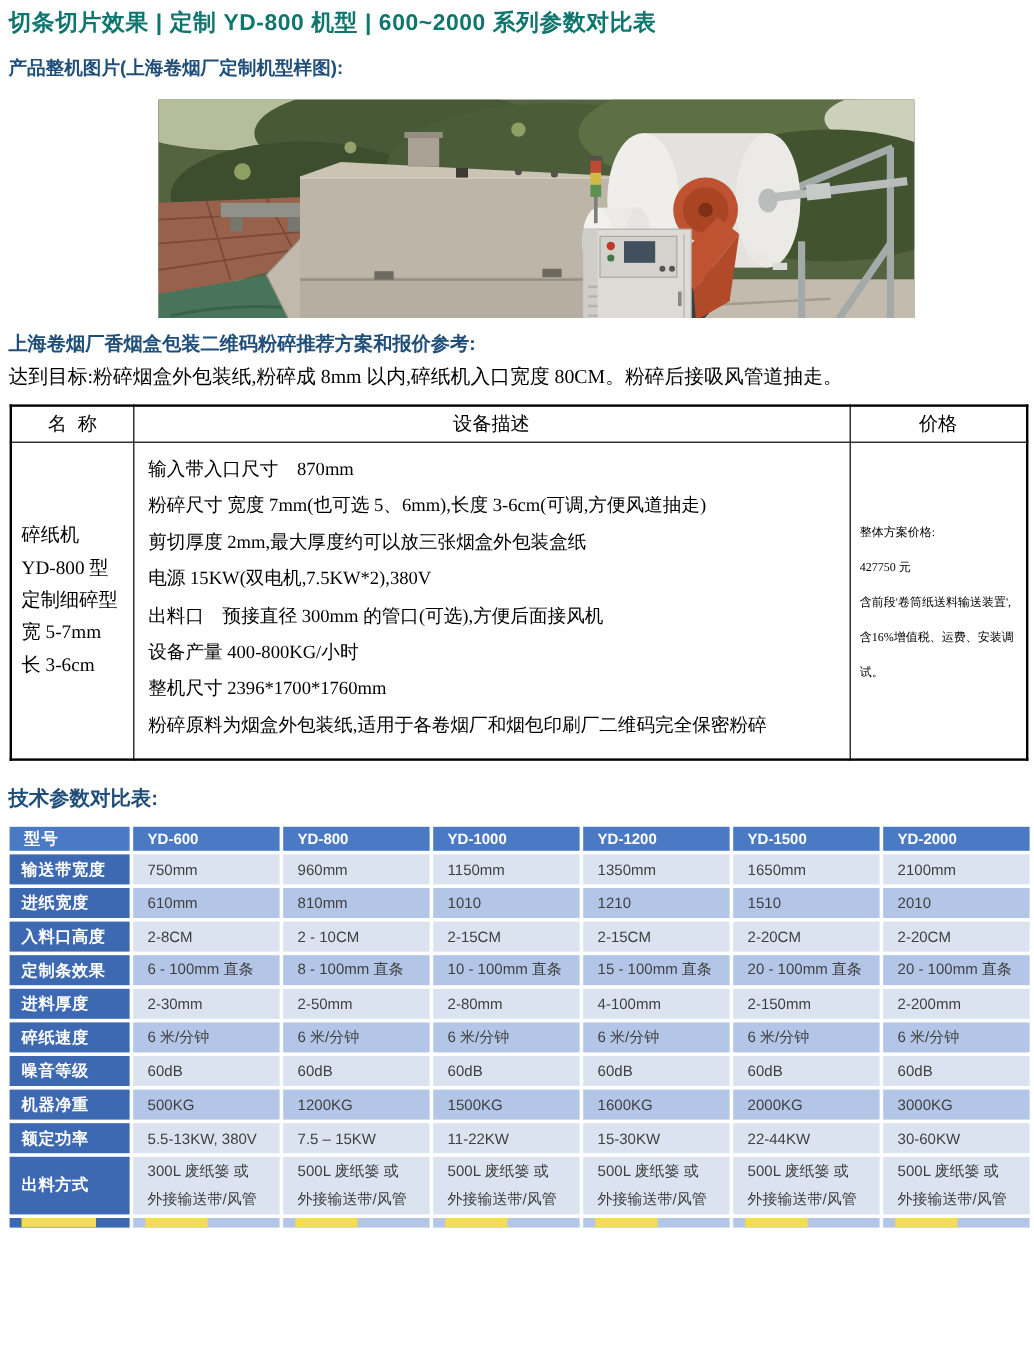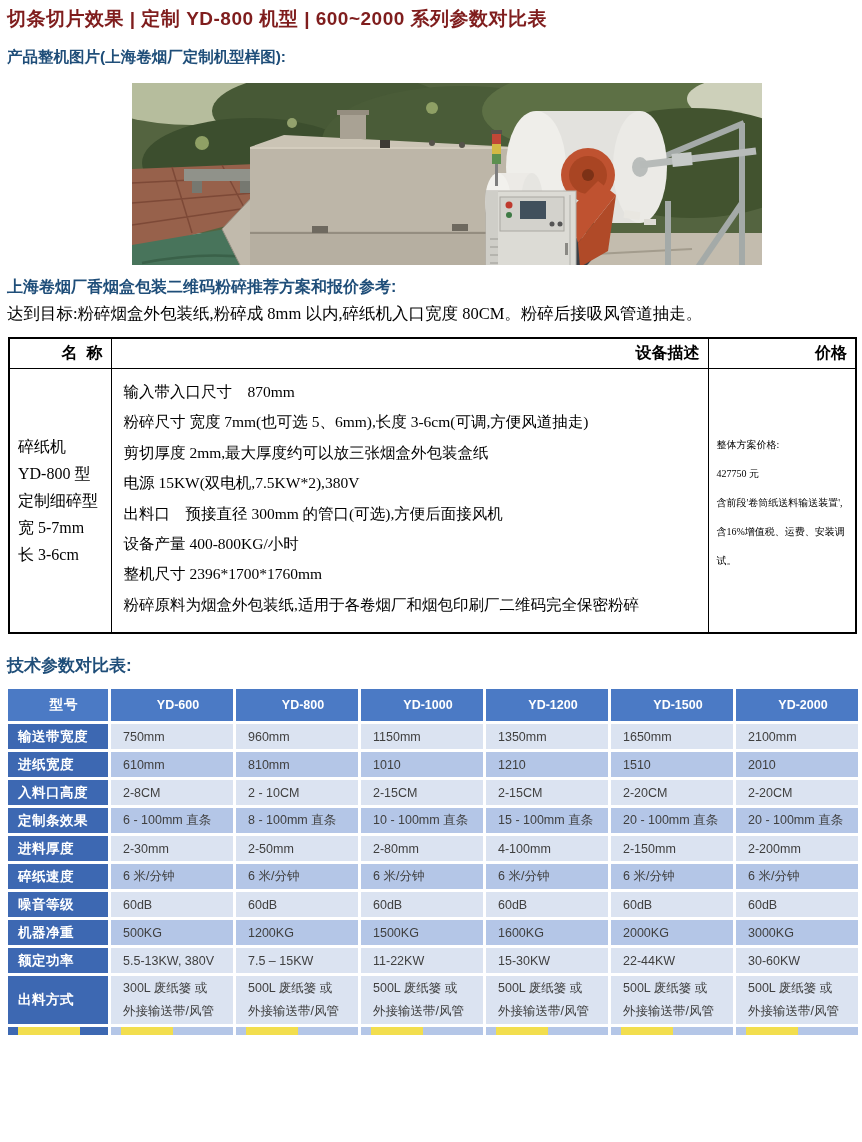--- a/index.html
+++ b/index.html
@@ -1,21 +1,21 @@
 <!DOCTYPE html>
 <html><head>
 <meta charset="utf-8">
 <style>
   html,body{margin:0;padding:0;}
   body{
     width:862px;height:1142px;overflow:hidden;background:#ffffff;
     font-family:"Liberation Sans",sans-serif;position:relative;
   }
   .title{
-    margin:6px 0 0 7px;font-size:19px;font-weight:bold;color:#7f1d1d;
+    margin:6px 0 0 7px;font-size:19px;font-weight:bold;color:#0f766e;
     letter-spacing:0.5px;
   }
   .subtitle{
     margin:15px 0 0 7px;font-size:15.5px;font-weight:bold;color:#1F4E79;
   }
   .photo{
     position:relative;width:630px;height:182px;margin:15px 0 0 132px;
     overflow:hidden;background:#546440;
   }
   .photo-overlay{
@@ -29,37 +29,37 @@
   .goal{
     margin:5px 0 12px 7px;font-size:16.5px;color:#000;
     font-family:"Liberation Serif",serif;
   }
   table.quote{
     margin:6px 0 0 8px;border-collapse:collapse;border:2px solid #000;
     font-family:"Liberation Serif",serif;color:#000;table-layout:fixed;
   }
   table.quote th,table.quote td{border:1px solid #000;}
   table.quote th{
-    font-family:"Liberation Sans",sans-serif;font-weight:bold;font-size:16px;
-    text-align:right;padding:4px 8px;height:21px;white-space:pre;
+    font-family:"Liberation Sans",sans-serif;font-weight:normal;font-size:16px;
+    text-align:center;padding:4px 8px;height:21px;white-space:pre;
   }
   td.qname{vertical-align:middle;font-size:16px;line-height:27px;padding:0 4px 0 8px;}
   td.qdesc{vertical-align:top;padding:8px 10px 12px 12px;font-size:15.5px;}
   td.qdesc .desc-line{line-height:30.4px;white-space:pre-wrap;}
   td.qprice{vertical-align:middle;font-size:10px;line-height:29px;padding:4px 6px 0 8px;}
   .params-h{
     margin:20px 0 0 7px;font-size:17px;font-weight:bold;color:#1F4E79;
   }
   table.spec{
     margin:9px 0 0 5px;width:856px;border-collapse:separate;border-spacing:3px;
     table-layout:fixed;font-family:"Liberation Sans",sans-serif;
   }
   table.spec th.corner,table.spec th.model{
     background:#4B7AC5;color:#fff;font-size:12.5px;font-weight:bold;
-    text-align:center;padding:0 0 0 12px;height:32px;
+    text-align:left;padding:0 0 0 12px;height:20px;
   }
   table.spec th.corner{font-size:13.5px;letter-spacing:1px;}
   table.spec th.rowlabel{
     background:#3D68B2;color:#fff;font-size:13.5px;font-weight:bold;
     text-align:left;padding:0 0 0 10px;height:25px;letter-spacing:0.5px;
   }
   table.spec td{
     font-size:12.5px;color:#3f3f3f;text-align:left;padding:0 0 0 12px;
     height:25px;white-space:pre-line;
   }

